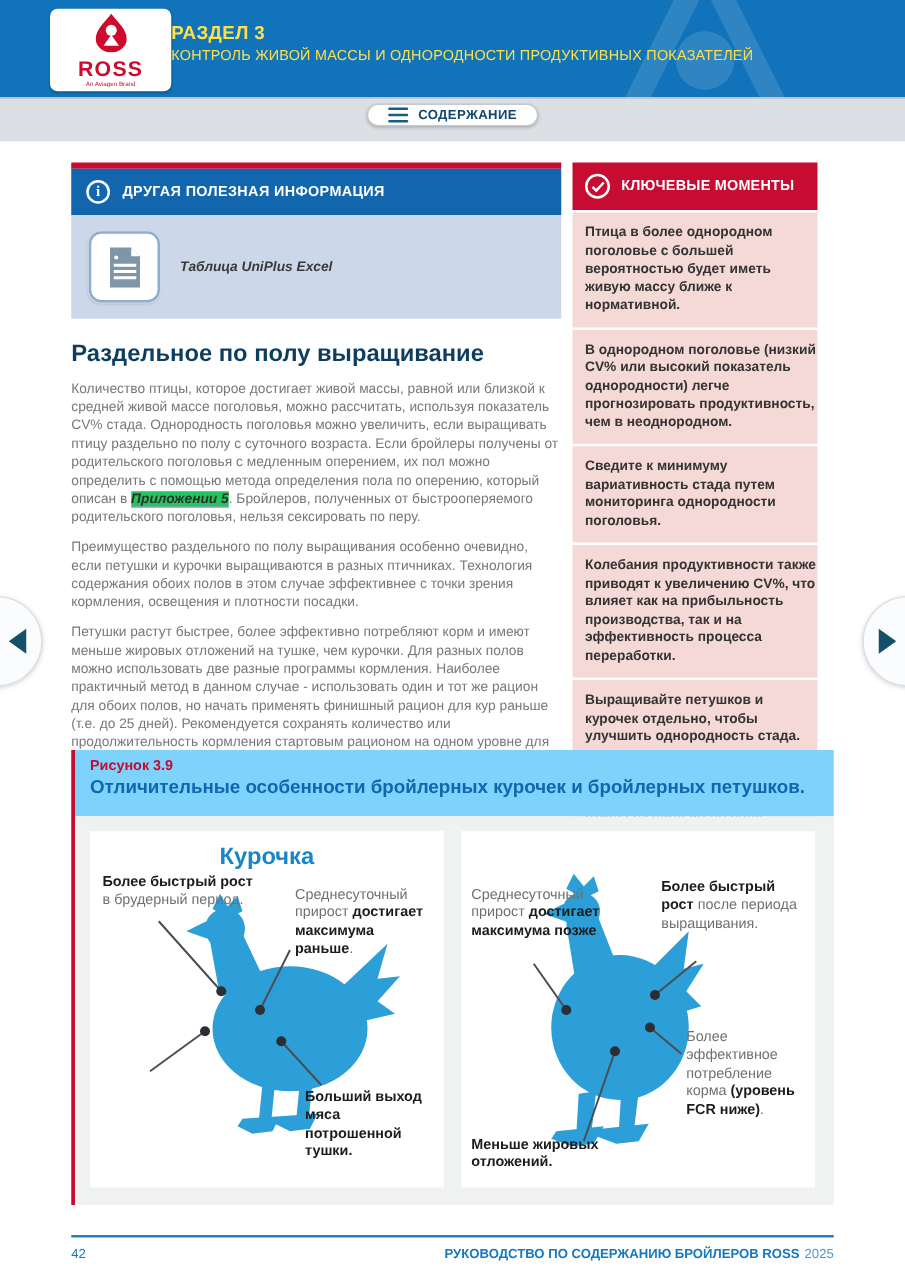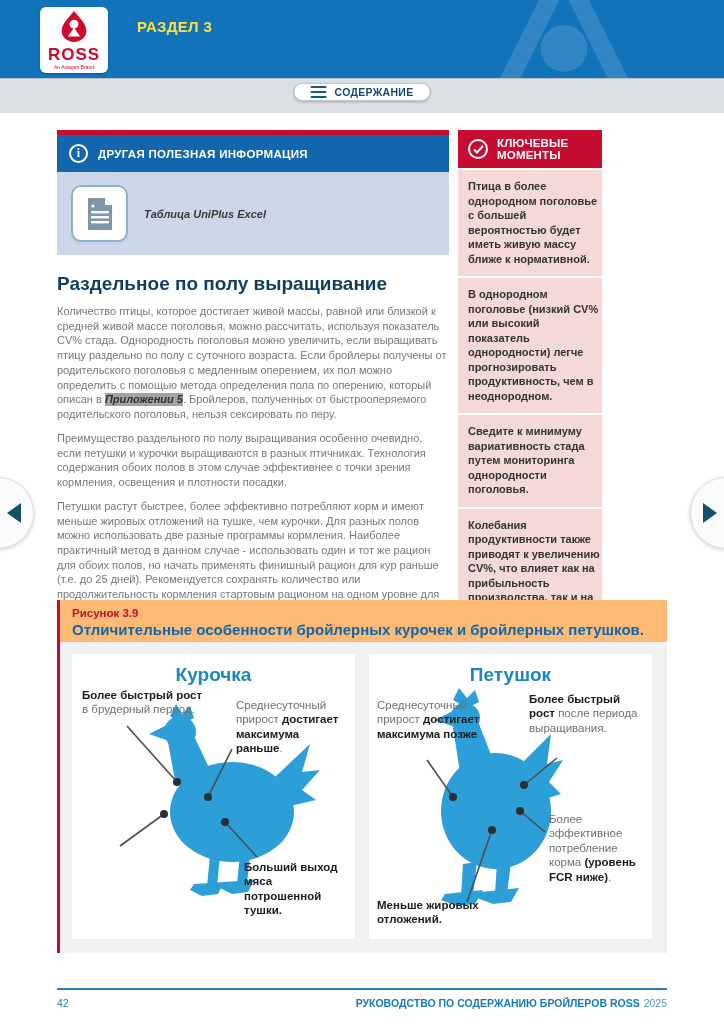--- a/index.html
+++ b/index.html
@@ -11,21 +11,21 @@
     width:724px; height:1024px;
     overflow:hidden;
   }
   
   .header {
     position:absolute; top:0; left:0; width:724px; height:78px;
     background:#1173b9; overflow:hidden;
   }
   .watermark { position:absolute; right:30px; top:-40px; opacity:.13; }
   .logo-card {
-    position:absolute; left:40px; top:7px; width:68px; height:66px;
+    position:absolute; left:40px; top:7px; width:97px; height:66px;
     background:#ffffff; border-radius:6px; text-align:center; padding-top:3px;
     box-shadow:0 1px 2px rgba(0,0,0,.25);
   }
   .logo-drop { width:30px; height:32px; margin:0 auto; }
   .logo-brand { color:#cf0a2c; font-weight:bold; font-size:17px; letter-spacing:1px; line-height:1; }
   .logo-tag { color:#cf0a2c; font-size:5px; margin-top:1px; }
   .header-titles { position:absolute; left:137px; top:18px; color:#fde047; }
   .header-section { font-size:15px; font-weight:bold; letter-spacing:.3px; }
   .header-sub { font-size:11.5px; margin-top:4px; letter-spacing:.2px; }
   .gray-strip {
@@ -66,46 +66,46 @@
     outline:1px solid #cdd9e6; border-radius:10px; display:flex;
     align-items:center; justify-content:center; cursor:pointer; flex:none;
     box-shadow:0 1px 2px rgba(0,0,0,.2);
   }
   .doc-item-label { font-size:11px; font-weight:bold; font-style:italic; color:#3a3a3a; }
 
   .article-heading { margin-top:18px; font-size:19px; font-weight:bold; color:#0e3e5f; }
   .para { margin-top:9px; font-size:11px; line-height:1.34; color:#77787a; }
   .appendix-link {
     font-weight:bold; font-style:italic; color:#2e2e2e;
-    background:#a3a3a3; border-bottom:1.5px solid #8fa3b8; cursor:pointer;
+    background:#22c55e; border-bottom:1.5px solid #8fa3b8; cursor:pointer;
   }
   .bold-ref { font-weight:bold; color:#4f5052; }
 
   
-  .sidebar { position:absolute; left:458px; top:130px; width:144px; }
+  .sidebar { position:absolute; left:458px; top:130px; width:196px; }
   .kp-header {
     background:#c60c30; height:38px; display:flex; align-items:center;
     padding-left:10px; gap:9px;
   }
   .kp-check {
     width:20px; height:20px; border:2px solid #ffffff; border-radius:50%;
     display:flex; align-items:center; justify-content:center; flex:none;
   }
   .kp-title { color:#ffffff; font-weight:bold; font-size:11.5px; letter-spacing:.2px; }
   .kp-item {
     background:#f4d9d6; padding:9px 0 10px 10px; margin-top:2px;
     font-size:11px; line-height:1.32; color:#333333; font-weight:bold;
   }
 
   
   .figure-section {
     position:absolute; left:57px; top:600px; width:610px;
     border-left:3px solid #c60c30;
   }
-  .figure-caption { background:#fdba74; padding:7px 12px 4px 12px; }
+  .figure-caption { background:#7dd3fc; padding:7px 12px 15px 12px; }
   .figure-label { color:#c60c30; font-weight:bold; font-size:11.5px; }
   .figure-caption-text { color:#1166ad; font-weight:bold; font-size:15px; margin-top:2px; }
   .figure-body {
     background:#f0f1f1; padding:12px 14px 14px 12px; display:flex; gap:14px;
   }
   .panel { background:#ffffff; width:283px; height:285px; position:relative; }
   .panel-title {
     text-align:center; padding-top:10px; color:#1b86c7; font-size:19px; font-weight:bold;
   }
   .bird-svg { position:absolute; }
@@ -146,20 +146,21 @@
     <svg class="logo-drop" viewBox="0 0 34 36">
       <path d="M17 1 C23 9 31 15 31 24 a14 12 0 0 1 -28 0 C3 15 11 9 17 1 Z" fill="#cf0a2c"></path>
       <circle cx="17" cy="16" r="5" fill="#ffffff"></circle>
       <path d="M17 20 L24 30 L10 30 Z" fill="#ffffff"></path>
     </svg>
     <div class="logo-brand">ROSS</div>
     <div class="logo-tag">An Aviagen Brand</div>
   </div>
   <div class="header-titles">
     <div class="header-section">РАЗДЕЛ 3</div>
+    <div class="header-sub">КОНТРОЛЬ ЖИВОЙ МАССЫ И ОДНОРОДНОСТИ ПРОДУКТИВНЫХ ПОКАЗАТЕЛЕЙ</div>
   </div>
 </div>
 <div class="gray-strip"></div>
 <div class="contents-btn">
   <span class="hamburger">
       <span></span>
       <span></span>
       <span></span>
     </span>
   <span class="contents-label">СОДЕРЖАНИЕ</span>
@@ -257,21 +258,20 @@
       </div>
       <div class="annot" style="left:164px; top:44px; width:112px;">
         <span class="reg">Среднесуточный прирост </span><b>достигает максимума раньше</b><b class="reg">.</b>
       </div>
       <div class="annot" style="left:172px; top:206px; width:104px;">
         <b>Больший выход мяса потрошенной тушки.</b>
       </div>
     </div>
 
     <div class="panel">
-      <div class="panel-title">Петушок</div>
 
       <svg class="bird-svg" style="left:32px; top:32px;" width="165" height="225" viewBox="0 0 165 225" fill="#2d9fd8">
         <polygon points="52,14 58,2 66,12 74,4 78,16 66,22"></polygon>
         <circle cx="64" cy="32" r="15"></circle>
         <polygon points="50,26 34,34 51,40"></polygon>
         <polygon points="56,44 62,60 70,46"></polygon>
         <polygon points="52,42 78,38 96,84 60,92"></polygon>
         <ellipse cx="95" cy="125" rx="55" ry="58"></ellipse>
         <polygon points="120,78 150,48 146,78 162,74 148,96 160,108 134,116"></polygon>
         <polygon points="62,178 76,176 72,210 60,210"></polygon>

